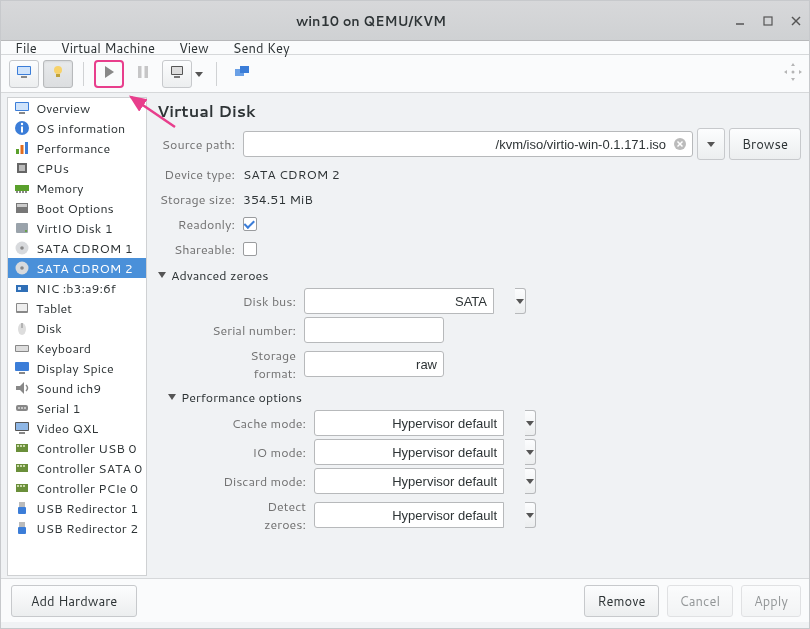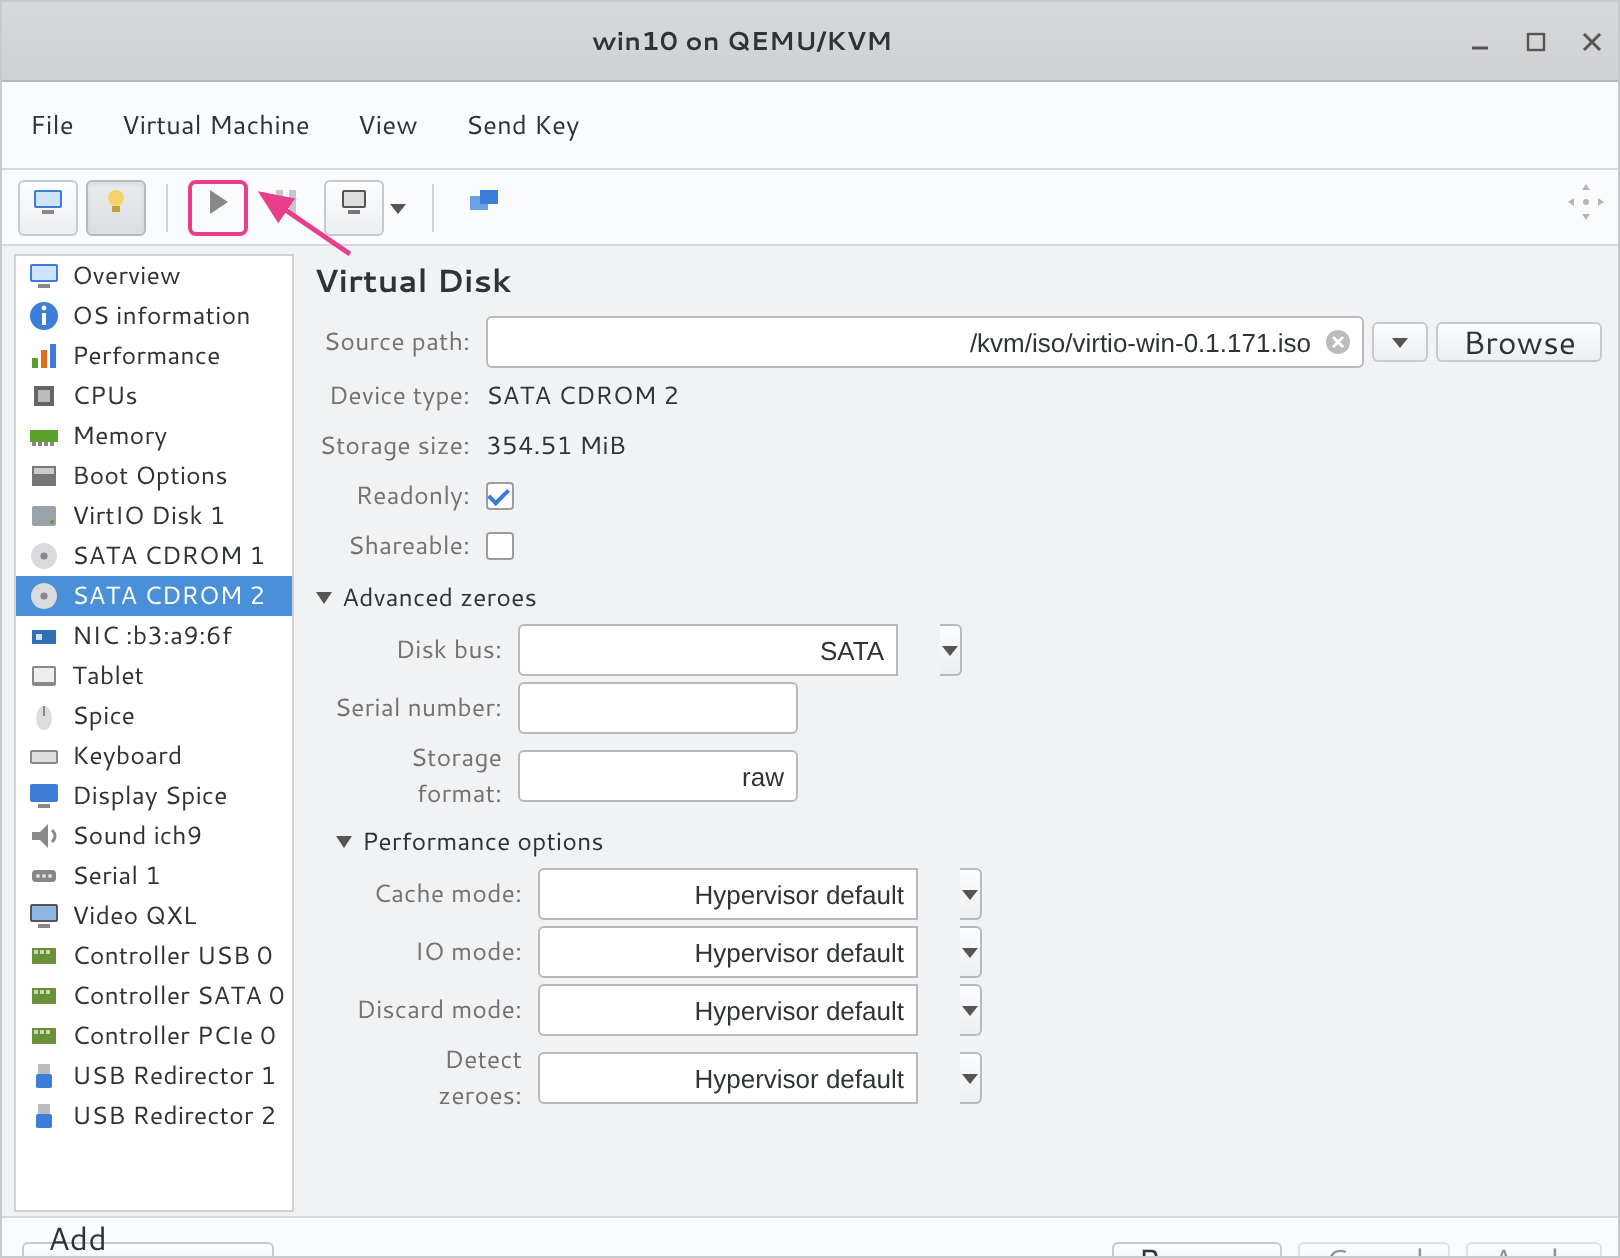--- a/index.html
+++ b/index.html
@@ -29,21 +29,21 @@
     text-align: center;
     font-weight: 700;
     color: #2e3436;
     font-size: 13px;
   }
   .titlebar .winbtns { display:flex; gap:14px; align-items:center; }
   .titlebar .winbtn { width:14px; height:14px; display:flex; align-items:center; justify-content:center; color:#555; cursor:pointer; }
   .titlebar .winbtn svg { width:12px; height:12px; }
   
   .menubar {
-    height: 44px;
+    height: 14px;
     background: #fafbfc;
     border-bottom: 1px solid #d6d8da;
     display:flex;
     align-items:center;
     padding: 0 8px;
     gap: 12px;
   }
   .menubar .menuitem { padding: 2px 6px; cursor:default; }
   
   .toolbar {
@@ -114,47 +114,47 @@
     margin-bottom:3px;
     min-height:22px;
   }
   .form-row .lbl {
     width: 86px;
     text-align:right;
     padding-right:8px;
     color:#737373;
     font-size:12.5px;
   }
-  .form-row .lbl.wide { width: 92px; }
+  .form-row .lbl.wide { width: 92px; margin-left: 45px; }
   .form-row .val { flex:1; display:flex; align-items:center; gap:4px; }
   .entry {
     height:26px;
     border:1px solid #b7b9bb;
     border-radius:3px;
     background:#fff;
     padding:0 6px;
     font-size:13px;
     color:#2e3436;
     flex:1;
     text-align:right;
   }
   .entry.med { flex:none; width:140px; }
   .entry-wrap { position:relative; flex:1; display:flex; }
   .entry-clear {
     position:absolute; right:4px; top:50%; transform:translateY(-50%);
     width:18px; height:18px; display:flex; align-items:center; justify-content:center;
     cursor:pointer; color:#666;
   }
   .btn {
-    height:20px;
+    height:32px;
     padding: 0 12px;
     border:1px solid #c7c9cc;
     border-radius:3px;
     background:linear-gradient(#fcfdfe,#eceeef);
-    font-size:16px;
+    font-size:13px;
     cursor:pointer;
     display:inline-flex; align-items:center; justify-content:center;
   }
   .btn.disabled { opacity:.5; cursor:default; }
   .sqbtn { width:28px; padding:0; }
   .static { font-size:12.5px; color:#2e3436; }
   .check {
     width:14px; height:14px; border:1px solid #9a9c9e; border-radius:2px; background:#fff;
     display:inline-flex; align-items:center; justify-content:center;
   }
@@ -409,21 +409,21 @@
           </span>
           <span>Tablet</span>
         </div>
         <div class="sidebar-item">
           <span class="icon">
             <svg viewBox="0 0 16 16">
               <ellipse cx="8" cy="9" rx="4" ry="6" fill="#ddd"></ellipse>
               <line x1="8" y1="3" x2="8" y2="8" stroke="#888"></line>
             </svg>
           </span>
-          <span>Spice</span>
+          <span>Disk</span>
         </div>
         <div class="sidebar-item">
           <span class="icon">
             <svg viewBox="0 0 16 16">
               <rect x="1" y="5" width="14" height="7" rx="1" fill="#888"></rect>
               <rect x="2" y="6" width="12" height="5" fill="#ddd"></rect>
             </svg>
           </span>
           <span>Keyboard</span>
         </div>

